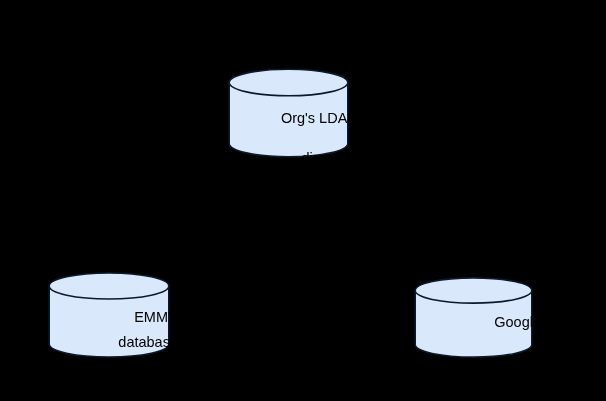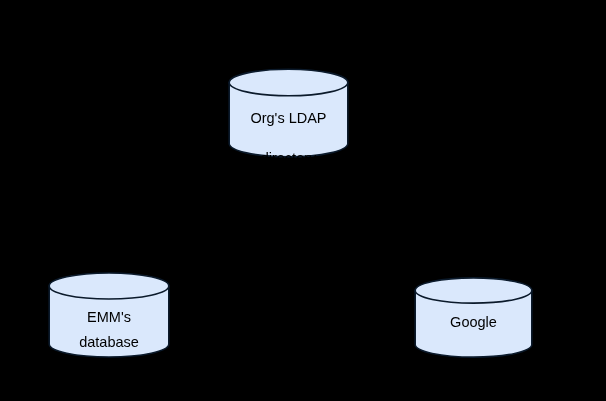--- a/index.html
+++ b/index.html
@@ -22,23 +22,23 @@
   .cylinder svg {
     position: absolute;
     top: 0;
     left: 0;
     width: 100%;
     height: 100%;
     display: block;
   }
   .cyl-label {
     position: absolute;
-    left: 0;
+    left: 8px;
     width: 100%;
-    text-align: center;
+    text-align: right;
     color: #000000;
     font-size: 14.5px;
     line-height: 25px;
     font-family: "Liberation Sans", sans-serif;
     white-space: pre;
     pointer-events: none;
   }
 </style>
 </head>
 <body>

